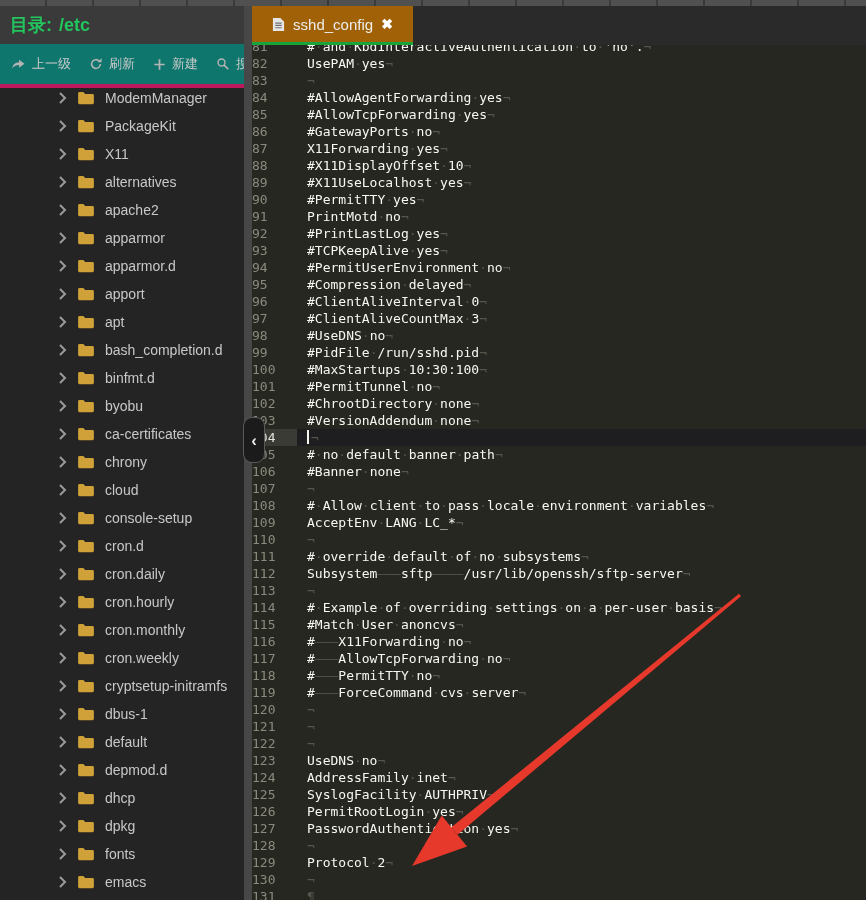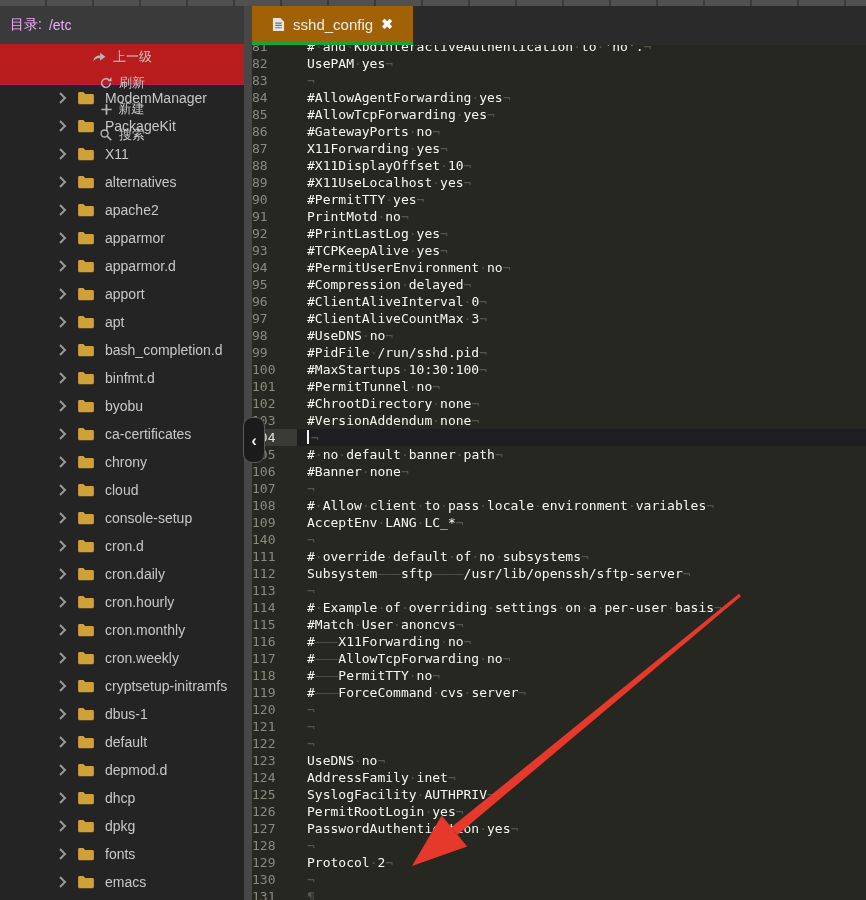--- a/index.html
+++ b/index.html
@@ -9,26 +9,26 @@
     -webkit-font-smoothing:antialiased;
   }
   
   .top-strip{
     position:absolute;top:0;left:0;width:866px;height:6px;
     background:repeating-linear-gradient(90deg,#505050 0 45px,#3a3a3a 45px 47px);
   }
   
   .sidebar{position:absolute;top:6px;left:0;width:244px;bottom:0;background:#242424;}
   .sidebar-header{
-    height:38px;background:#3a3a3a;color:#f0abfc;display:flex;align-items:center;
-    padding:0 10px;font-size:14px;font-weight:normal;gap:7px;
+    height:38px;background:#3a3a3a;color:#22c55e;display:flex;align-items:center;
+    padding:0 10px;font-size:18px;font-weight:bold;gap:7px;
   }
   .sidebar-toolbar{
-    height:40px;background:#b91c1c;border-bottom:1px solid #be185d;
-    display:flex;align-items:center;padding:0 2px;flex-direction:column;
+    height:40px;background:#0f766e;border-bottom:4px solid #be185d;
+    display:flex;align-items:center;padding:0 2px;
   }
   .tb-btn{display:flex;align-items:center;gap:6px;color:#c9c9c9;font-size:13px;
     padding:4px 9px;cursor:pointer;white-space:nowrap;}
   .tb-btn svg{display:block}
   .file-list{position:absolute;top:78px;left:0;right:0;bottom:0;overflow:hidden;padding-left:48px;}
   .folder-row{height:28px;display:flex;align-items:center;padding-left:10px;gap:10px;
     color:#c8c8c8;font-size:14px;cursor:pointer;}
   .folder-row .chev{display:flex;width:9px;flex:0 0 9px;}
   .folder-row .fold{display:flex;width:18px;flex:0 0 18px;}
   
@@ -521,21 +521,21 @@
         <div class="code-line"><span class="ln">100</span><span class="ct">#MaxStartups<span class="inv">·</span>10:30:100<span class="inv">¬</span></span></div>
         <div class="code-line"><span class="ln">101</span><span class="ct">#PermitTunnel<span class="inv">·</span>no<span class="inv">¬</span></span></div>
         <div class="code-line"><span class="ln">102</span><span class="ct">#ChrootDirectory<span class="inv">·</span>none<span class="inv">¬</span></span></div>
         <div class="code-line"><span class="ln">103</span><span class="ct">#VersionAddendum<span class="inv">·</span>none<span class="inv">¬</span></span></div>
         <div class="code-line active"><span class="ln">104</span><span class="ct"><span class="cursor"></span><span class="inv">¬</span></span></div>
         <div class="code-line"><span class="ln">105</span><span class="ct">#<span class="inv">·</span>no<span class="inv">·</span>default<span class="inv">·</span>banner<span class="inv">·</span>path<span class="inv">¬</span></span></div>
         <div class="code-line"><span class="ln">106</span><span class="ct">#Banner<span class="inv">·</span>none<span class="inv">¬</span></span></div>
         <div class="code-line"><span class="ln">107</span><span class="ct"><span class="inv">¬</span></span></div>
         <div class="code-line"><span class="ln">108</span><span class="ct">#<span class="inv">·</span>Allow<span class="inv">·</span>client<span class="inv">·</span>to<span class="inv">·</span>pass<span class="inv">·</span>locale<span class="inv">·</span>environment<span class="inv">·</span>variables<span class="inv">¬</span></span></div>
         <div class="code-line"><span class="ln">109</span><span class="ct">AcceptEnv<span class="inv">·</span>LANG<span class="inv">·</span>LC_*<span class="inv">¬</span></span></div>
-        <div class="code-line"><span class="ln">140</span><span class="ct"><span class="inv">¬</span></span></div>
+        <div class="code-line"><span class="ln">110</span><span class="ct"><span class="inv">¬</span></span></div>
         <div class="code-line"><span class="ln">111</span><span class="ct">#<span class="inv">·</span>override<span class="inv">·</span>default<span class="inv">·</span>of<span class="inv">·</span>no<span class="inv">·</span>subsystems<span class="inv">¬</span></span></div>
         <div class="code-line"><span class="ln">112</span><span class="ct">Subsystem<span class="inv">———</span>sftp<span class="inv">————</span>/usr/lib/openssh/sftp-server<span class="inv">¬</span></span></div>
         <div class="code-line"><span class="ln">113</span><span class="ct"><span class="inv">¬</span></span></div>
         <div class="code-line"><span class="ln">114</span><span class="ct">#<span class="inv">·</span>Example<span class="inv">·</span>of<span class="inv">·</span>overriding<span class="inv">·</span>settings<span class="inv">·</span>on<span class="inv">·</span>a<span class="inv">·</span>per-user<span class="inv">·</span>basis<span class="inv">¬</span></span></div>
         <div class="code-line"><span class="ln">115</span><span class="ct">#Match<span class="inv">·</span>User<span class="inv">·</span>anoncvs<span class="inv">¬</span></span></div>
         <div class="code-line"><span class="ln">116</span><span class="ct">#<span class="inv">———</span>X11Forwarding<span class="inv">·</span>no<span class="inv">¬</span></span></div>
         <div class="code-line"><span class="ln">117</span><span class="ct">#<span class="inv">———</span>AllowTcpForwarding<span class="inv">·</span>no<span class="inv">¬</span></span></div>
         <div class="code-line"><span class="ln">118</span><span class="ct">#<span class="inv">———</span>PermitTTY<span class="inv">·</span>no<span class="inv">¬</span></span></div>
         <div class="code-line"><span class="ln">119</span><span class="ct">#<span class="inv">———</span>ForceCommand<span class="inv">·</span>cvs<span class="inv">·</span>server<span class="inv">¬</span></span></div>
         <div class="code-line"><span class="ln">120</span><span class="ct"><span class="inv">¬</span></span></div>

